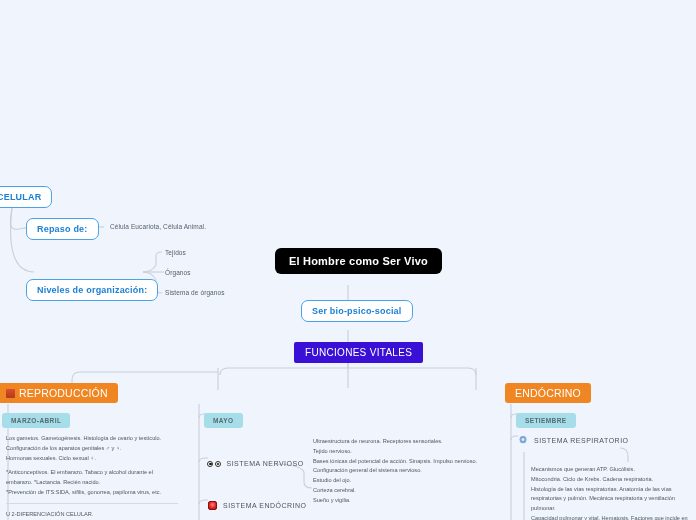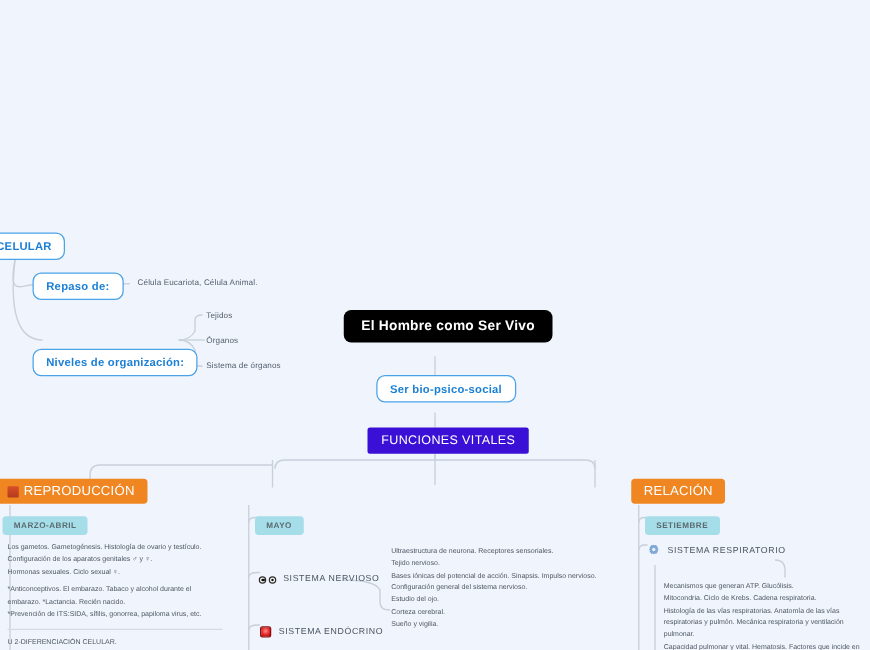--- a/index.html
+++ b/index.html
@@ -236,21 +236,21 @@
     <p>Ultraestructura de neurona. Receptores sensoriales.</p>
     <p>Tejido nervioso.</p>
     <p>Bases iónicas del potencial de acción. Sinapsis.  Impulso nervioso.</p>
     <p>Configuración general del sistema nervioso.</p>
     <p>Estudio del ojo.</p>
     <p>Corteza cerebral.</p>
     <p>Sueño y vigilia.</p>
   </div>
 
   <div class="node orange" style="left:505px; top:383px;">
-    <span>RELACIÓN</span>
+    <span>ENDÓCRINO</span>
   </div>
   <div class="node month" style="left:516px; top:413px;">
     <span>SETIEMBRE</span>
   </div>
 
   <div class="node sys" style="left:518px; top:435px;">
     <span class="icon-gear">
       <svg viewBox="0 0 24 24" width="10" height="10">
         <path fill="#7fa8d8" d="M12 2l2.3 1.1 2.5-.6 1 2.4 2.2 1.3-.6 2.5L21 11l-1.6 2.3.6 2.5-2.2 1.3-1 2.4-2.5-.6L12 20l-2.3-1.1-2.5.6-1-2.4L4 15.8l.6-2.5L3 11l1.6-2.3L4 6.2l2.2-1.3 1-2.4 2.5.6z"></path>
         <circle cx="12" cy="11" r="3.2" fill="#e8f0fa"></circle>

